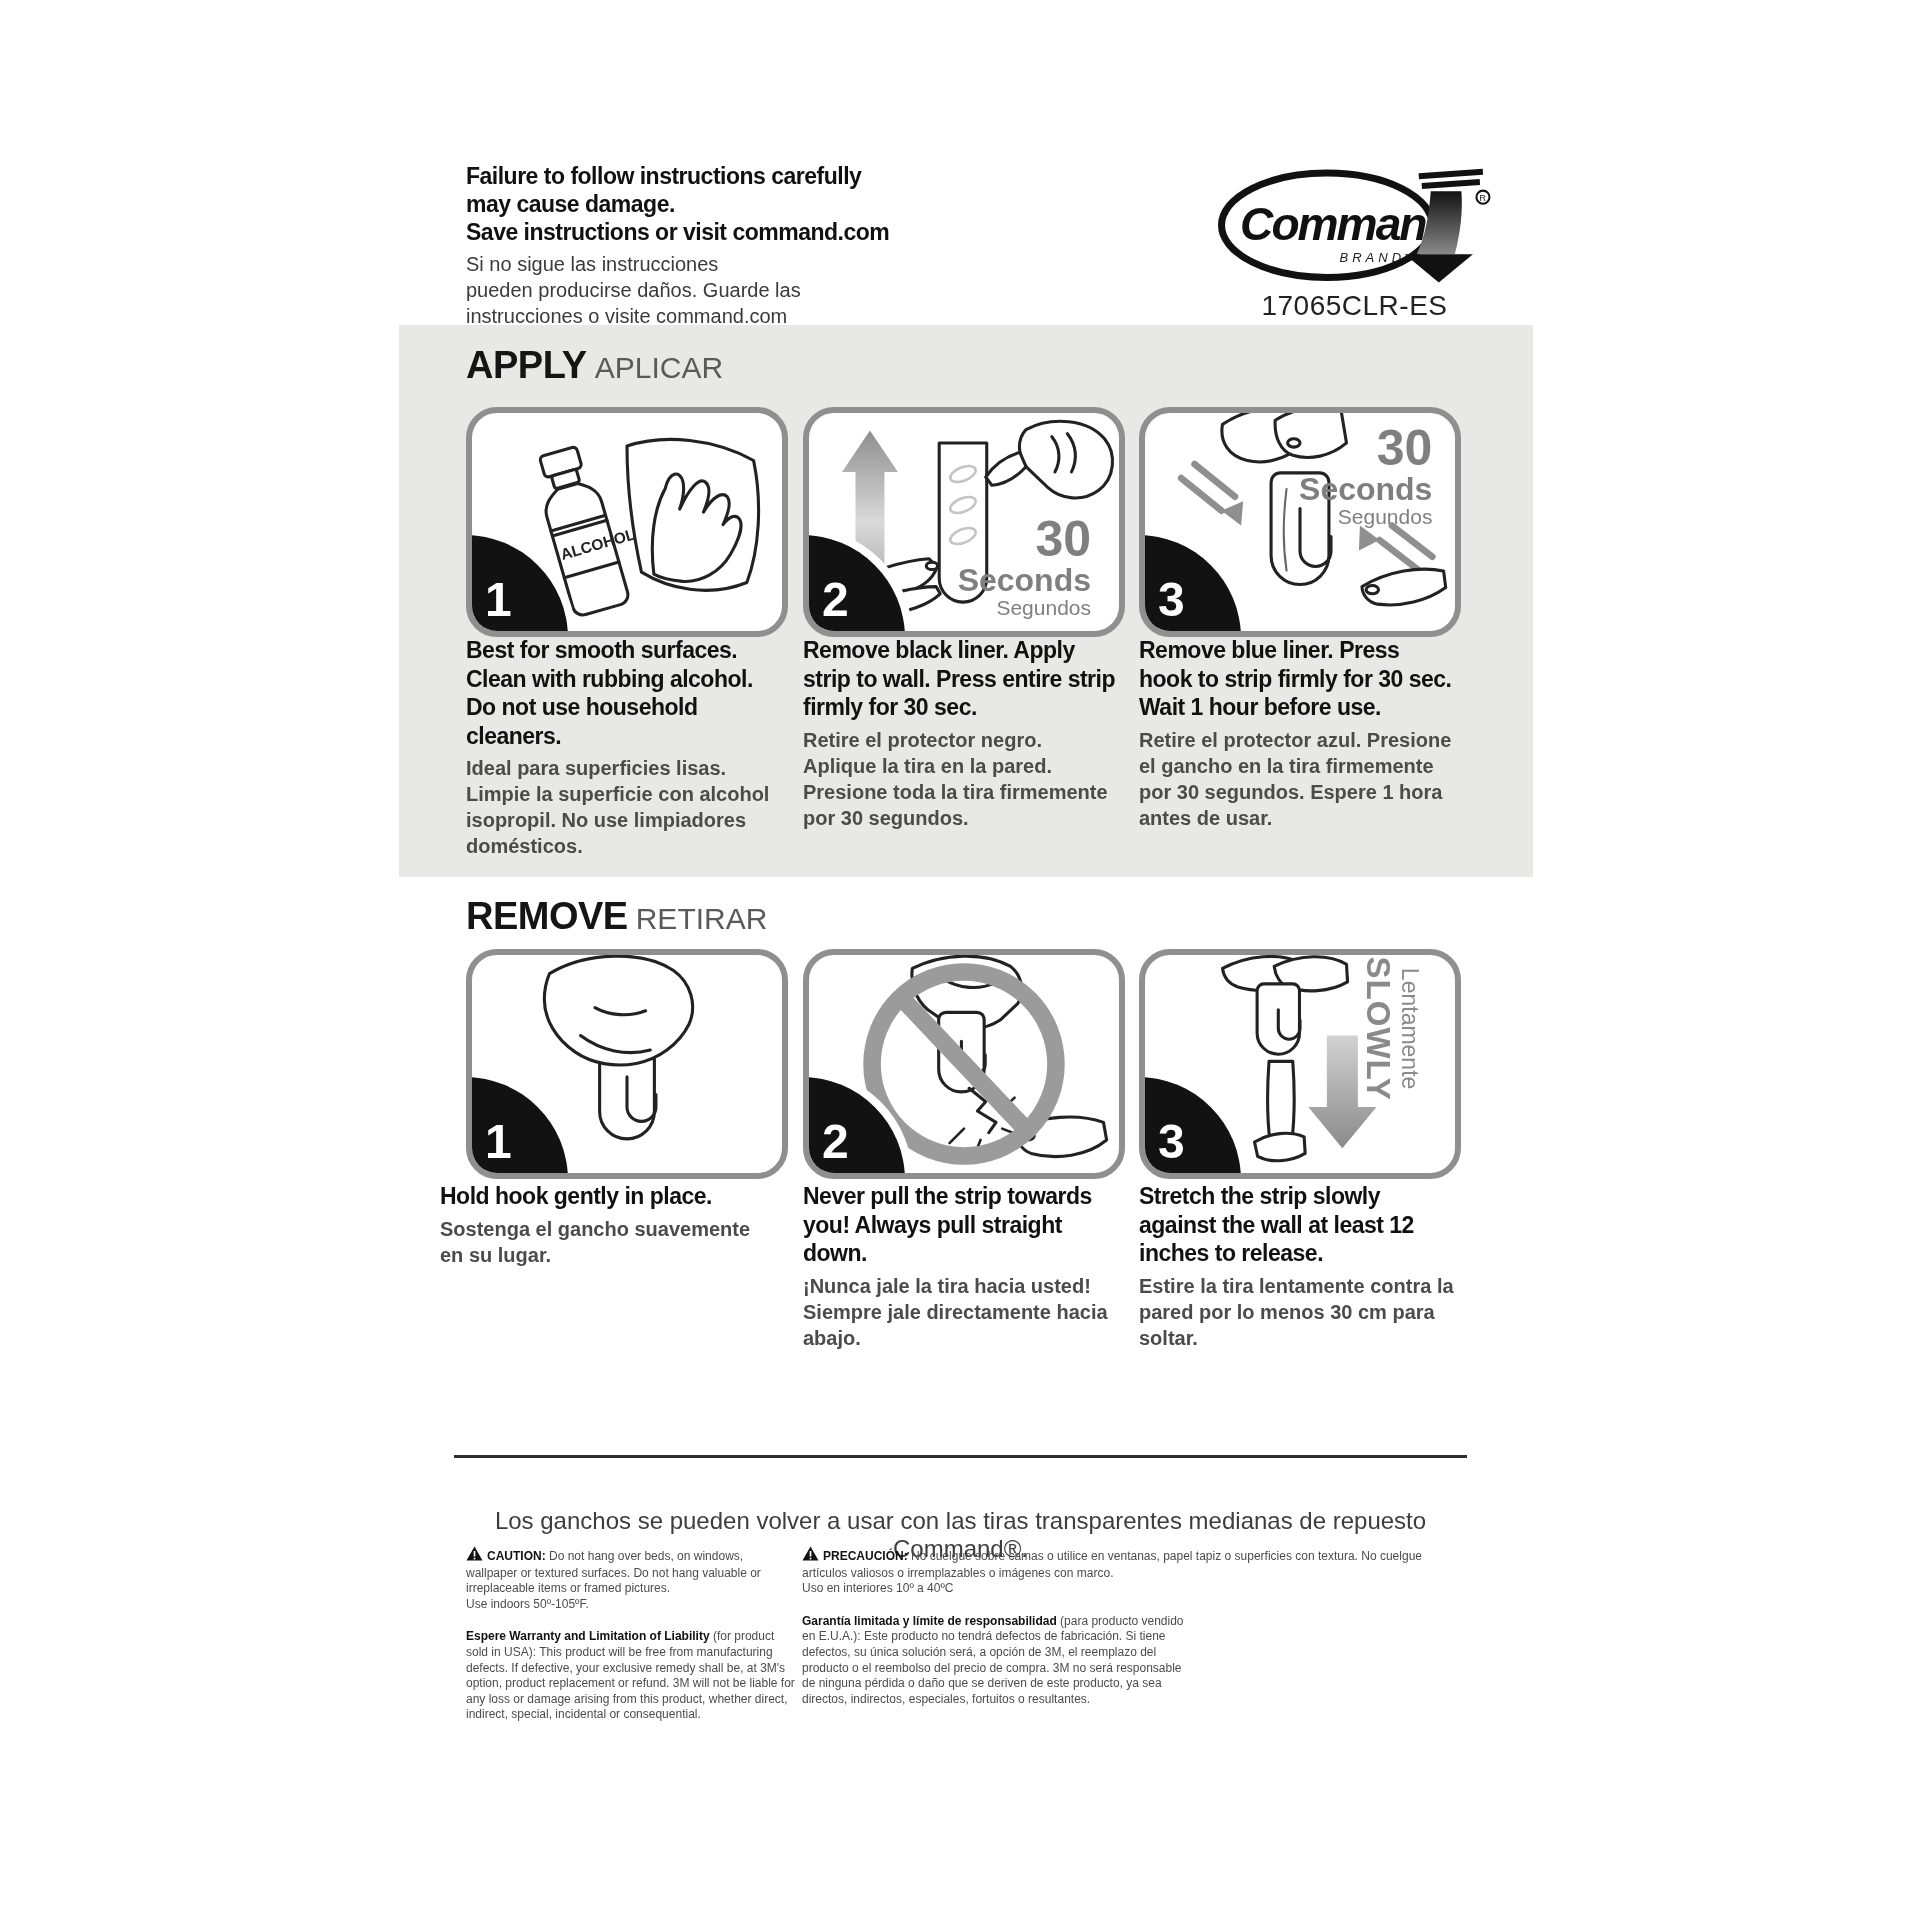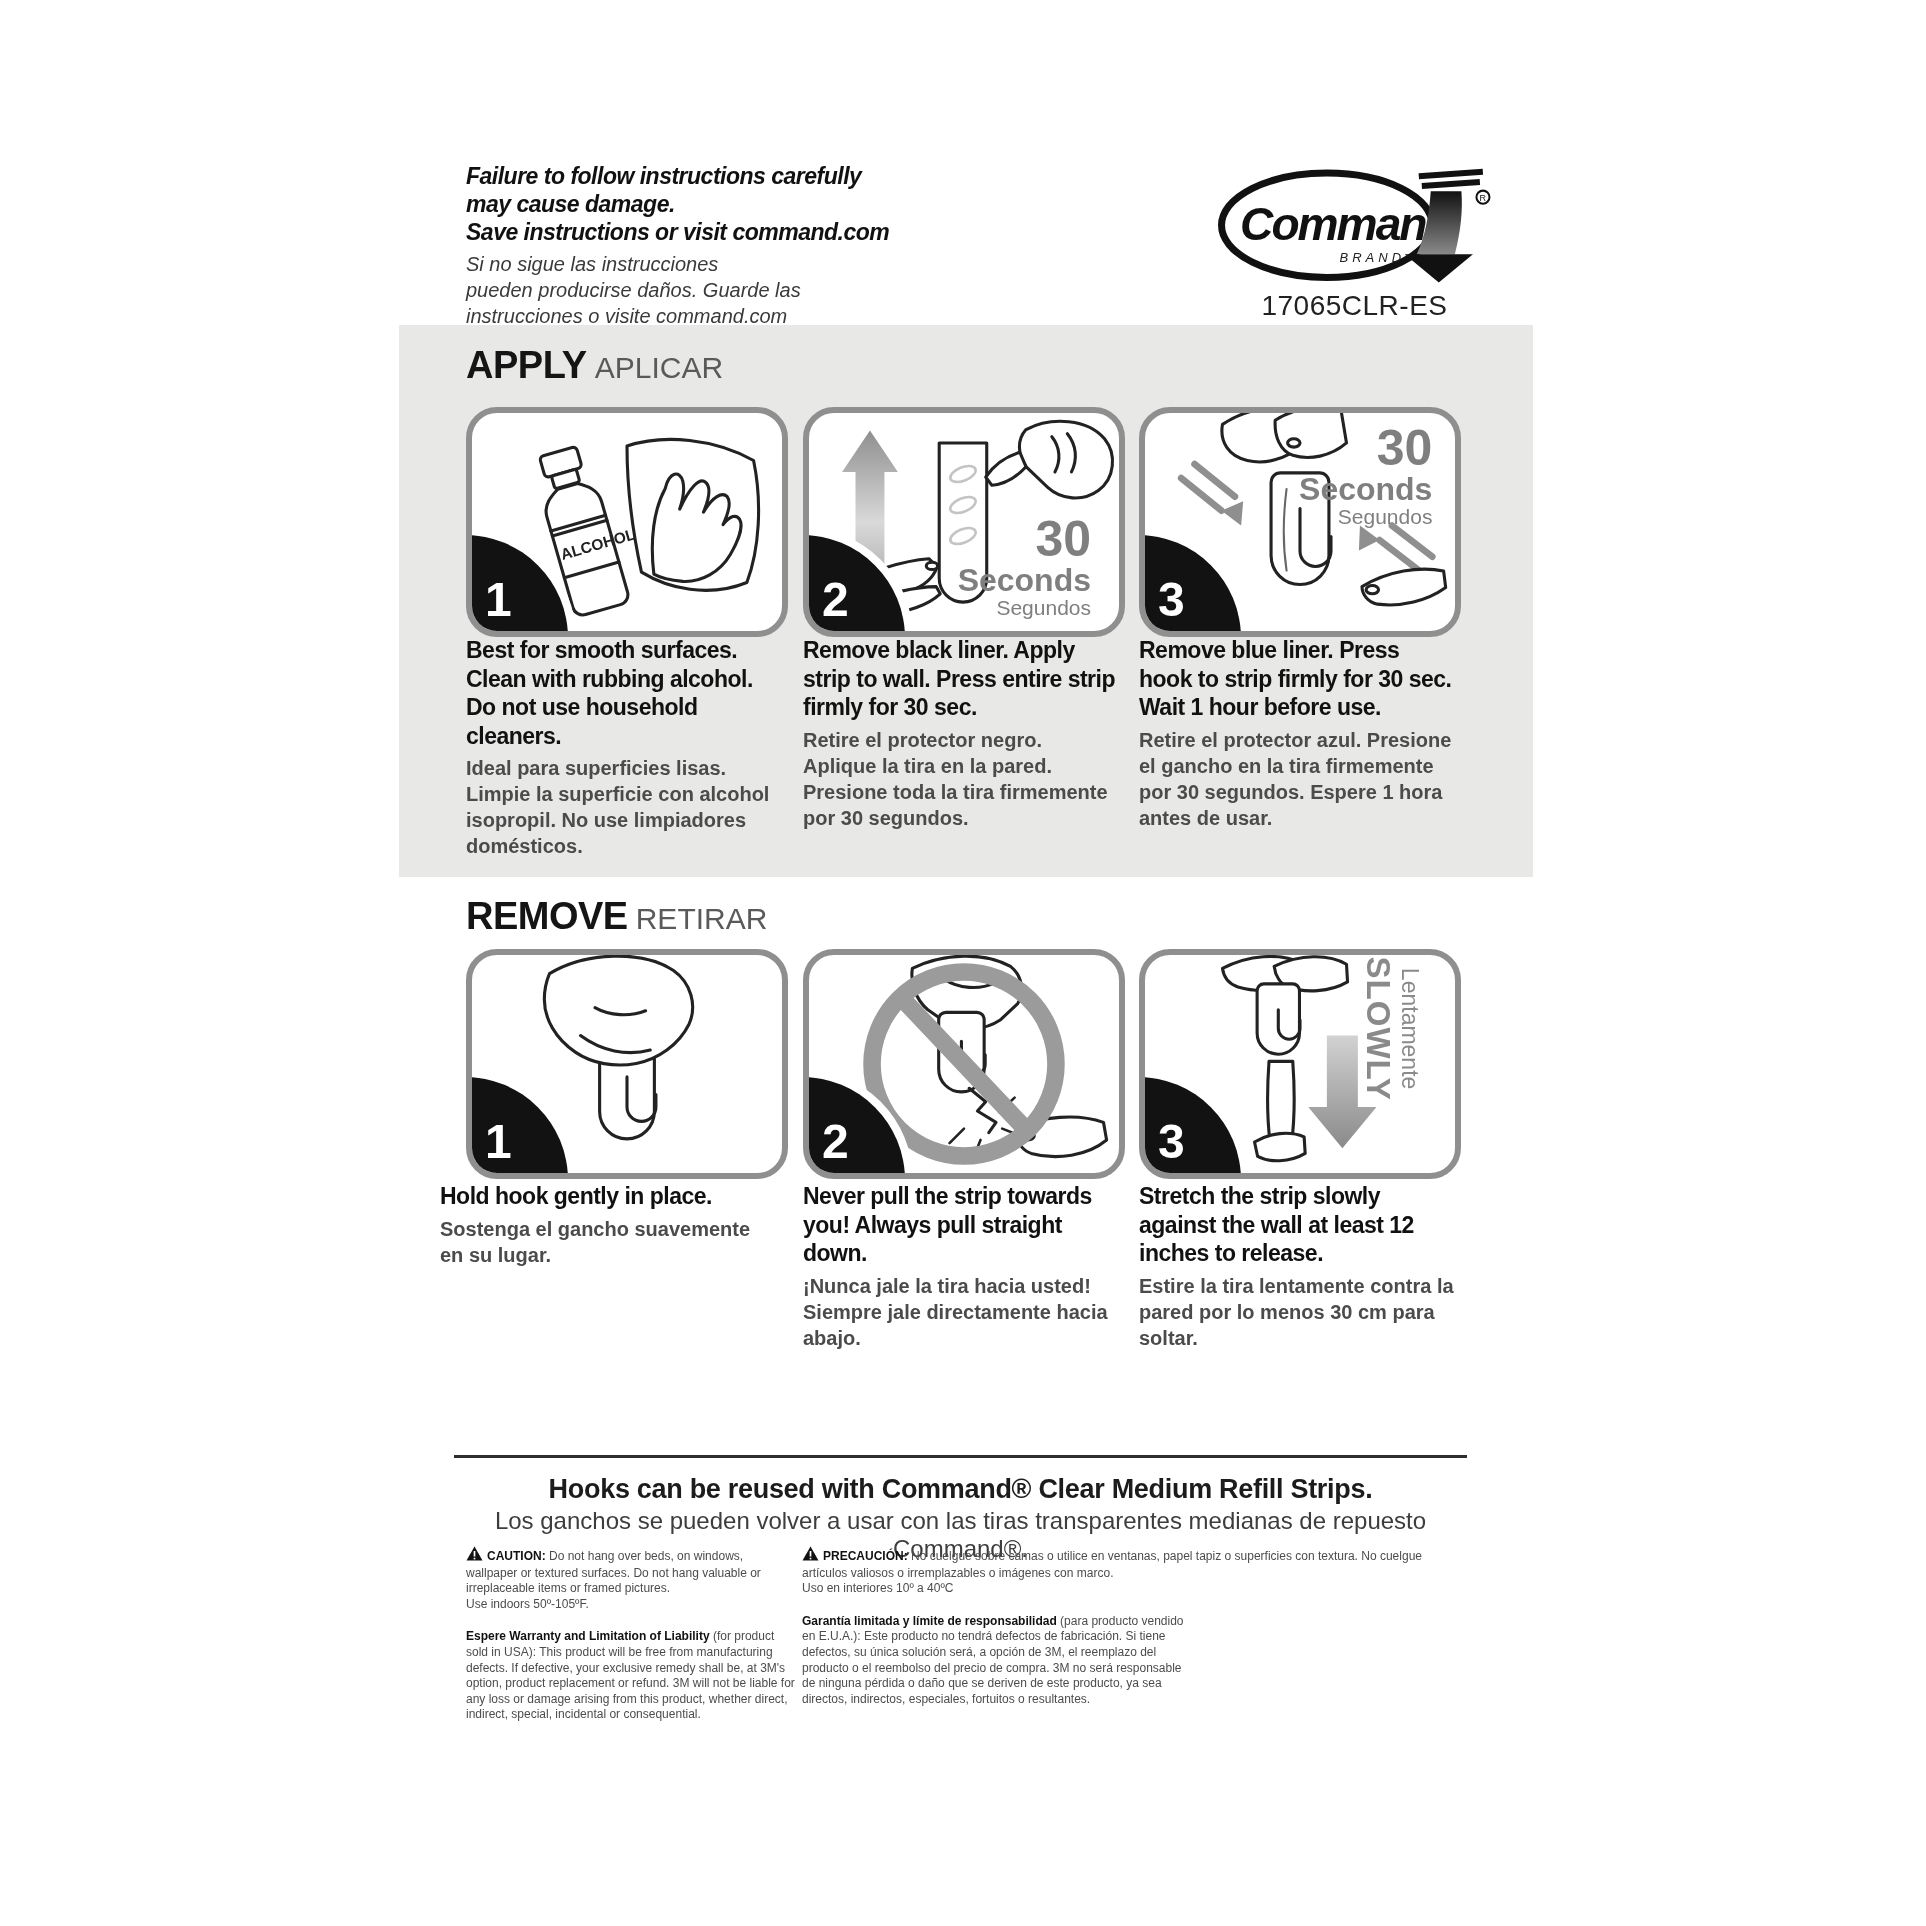--- a/index.html
+++ b/index.html
@@ -1,20 +1,20 @@
 <!DOCTYPE html>
 <html style="font-size:8px"><head>
 <meta charset="utf-8">
 <style>
   html,body{margin:0;padding:0;background:#fff;}
   #page{position:relative;width:1926px;height:1926px;background:#ffffff;overflow:hidden;
         font-family:"Liberation Sans","DejaVu Sans",sans-serif;color:#1a1a1a;}
 
   
-  .hdr-warn{position:absolute;left:466px;top:162px;width:451px;font-style:italic;}
+  .hdr-warn{position:absolute;left:466px;top:162px;width:451px;}
   .hdr-warn .b{font-size:23px;font-weight:bold;line-height:1.22;letter-spacing:-0.5px;color:#111;}
   .hdr-warn .es{font-size:20px;line-height:1.3;color:#3a3a3a;margin-top:5px;}
 
   .logo-wrap{position:absolute;left:1214px;top:166px;width:281px;text-align:center;}
   .logo-code{font-size:28px;color:#222;letter-spacing:0.5px;margin-top:4px;}
   .logo-site{font-size:25px;color:#222;letter-spacing:0.5px;margin-top:1px;}
 
   
   .band{position:absolute;left:399px;top:325px;width:1134px;height:552px;background:#e8e8e6;}
   .sec-title{position:absolute;font-weight:bold;font-size:38px;letter-spacing:-0.5px;color:#151515;}
@@ -293,21 +293,20 @@
     <h3>Never pull the strip towards you! Always pull straight down.</h3>
     <p>¡Nunca jale la tira hacia usted! Siempre jale directamente hacia abajo.</p>
   </div>
   <div class="step-text" style="left:1139px;top:1182px;">
     <h3>Stretch the strip slowly against the wall at least 12 inches to release.</h3>
     <p>Estire la tira lentamente contra la pared por lo menos 30 cm para soltar.</p>
   </div>
 
   <div class="divider"></div>
 
-  <div class="reuse reuse-en">Hooks can be reused with Command® Clear Medium Refill Strips.</div>
   <div class="reuse reuse-es">Los ganchos se pueden volver a usar con las tiras transparentes medianas de repuesto Command®.</div>
 
   <div class="col-left fineprint">
     <div class="fp-block">
       <span class="warn-tri">
         <svg width="17" height="15" viewBox="0 0 34 30">
             <path d="M17,1 L33,29 L1,29 Z" fill="#111"></path>
             <rect x="15.3" y="10" width="3.4" height="11" fill="#fff"></rect>
             <rect x="15.3" y="23.5" width="3.4" height="3.2" fill="#fff"></rect>
           </svg>

